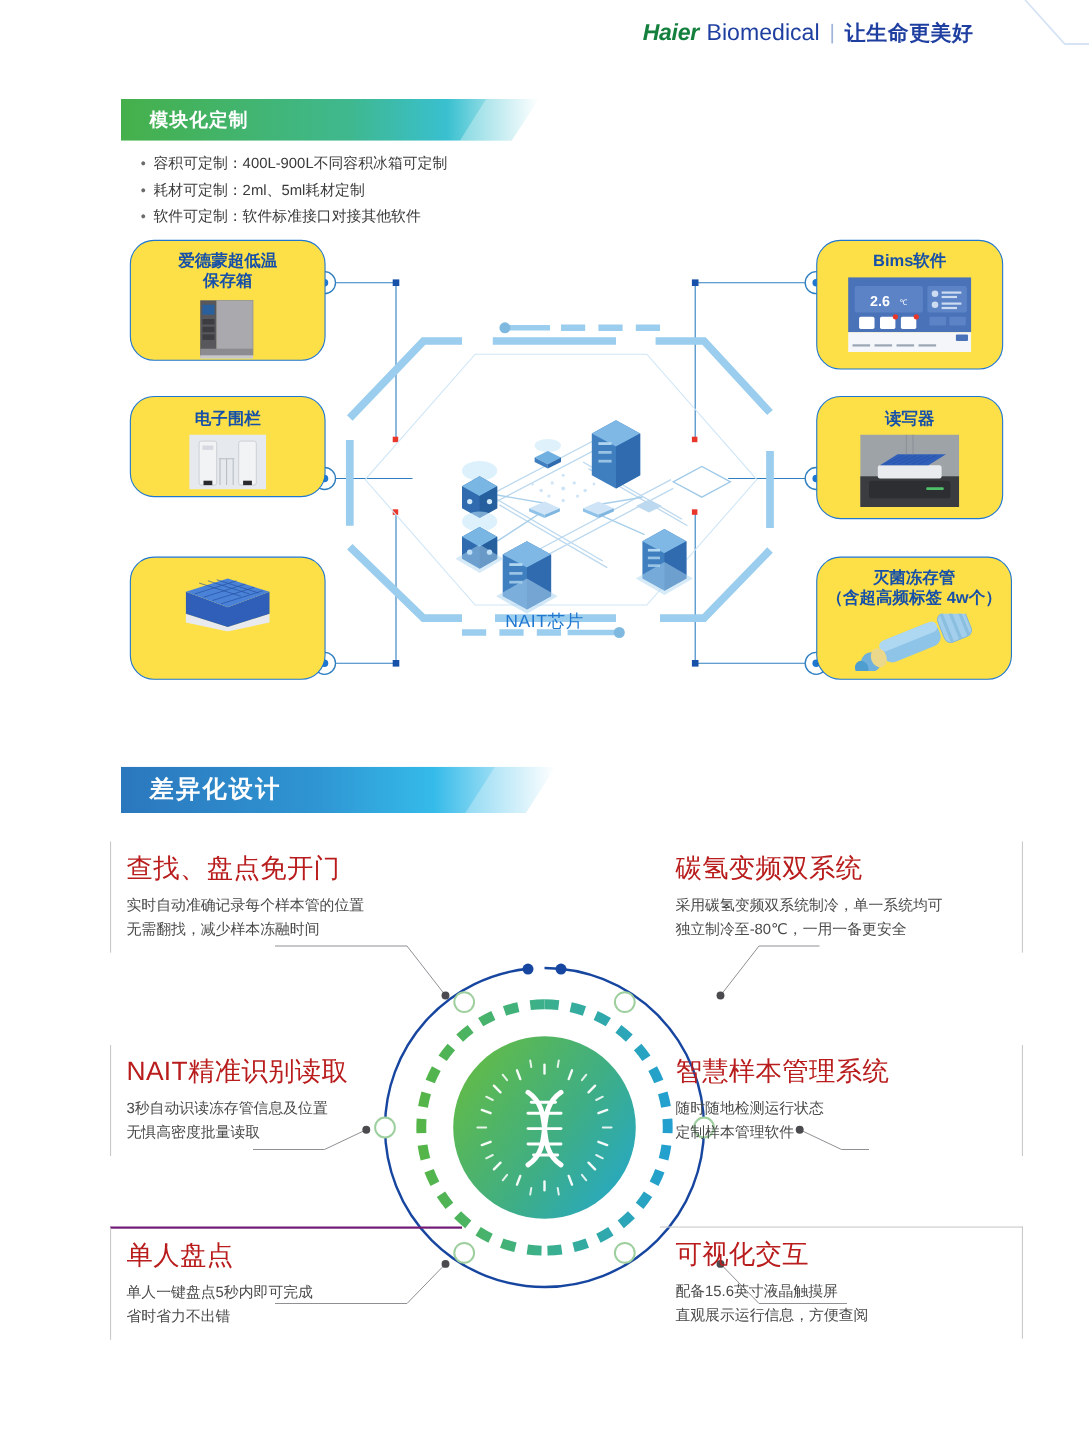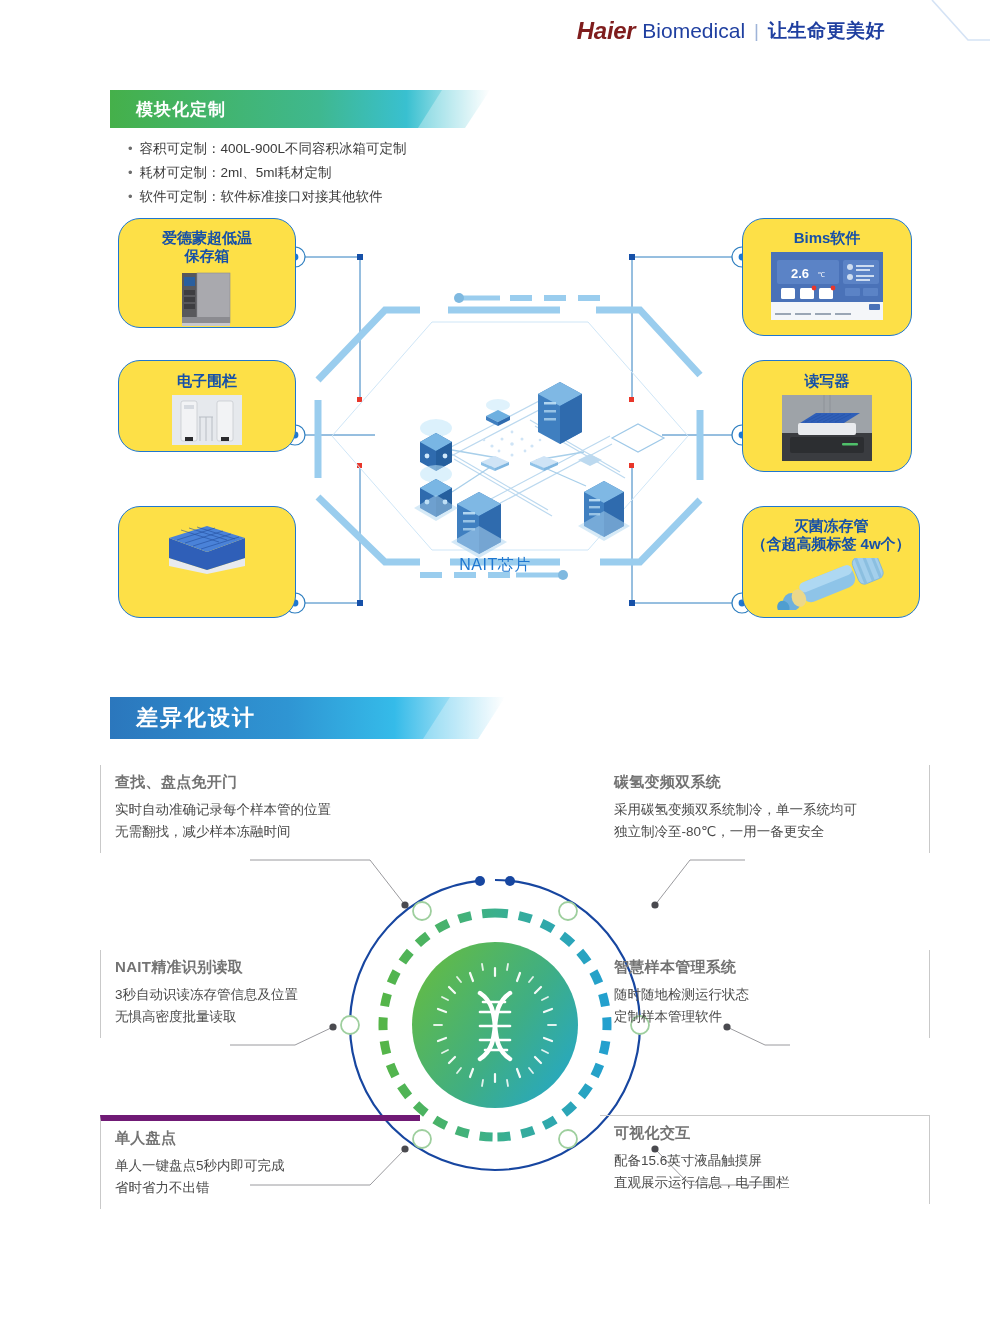--- a/index.html
+++ b/index.html
@@ -11,21 +11,21 @@
   }
   .page { position: relative; width: 990px; height: 1323px; }
 
   
   .header { position: absolute; top: 0; left: 0; width: 990px; height: 62px; }
   .brand {
     position: absolute; right: 105px; top: 17px;
     display: flex; align-items: center; white-space: nowrap;
   }
   .brand-haier {
-    font-size: 24px; font-weight: bold; color: #7f1d1d;
+    font-size: 21px; font-weight: bold; color: #15803d;
     letter-spacing: -0.3px; font-style: italic;
   }
   .brand-bio {
     font-size: 21px; font-weight: normal; color: #1f3fa0;
     margin-left: 7px;
   }
   .brand-sep {
     color: #9fb4d8; margin: 0 9px; font-size: 19px; font-weight: 300;
   }
   .brand-cn {
@@ -86,24 +86,24 @@
     font-size: 16px; color: #1f77d0; font-weight: 500; letter-spacing: 0.5px;
   }
 
   
   .features { position: absolute; left: 0; top: 755px; width: 990px; height: 500px; }
   .feat {
     position: absolute; width: 320px; padding: 8px 14px 10px 14px;
   }
   .feat.left  { text-align: left;  border-left: 1px solid #c9c9c9; }
   .feat.right { text-align: left; border-right: 1px solid #c9c9c9; }
-  .feat.boxed-l { border-top: 6px solid #701a75; }
+  .feat.boxed-l { border-top: 2px solid #701a75; }
   .feat.boxed-r { border-top: 1px solid #c9c9c9; }
   .feat-title {
-    font-size: 15px; font-weight: bold; color: #737373;
+    font-size: 24px; font-weight: normal; color: #b91c1c;
     margin-bottom: 7px; white-space: nowrap; letter-spacing: 0.3px;
   }
   .feat-line {
     font-size: 13.5px; color: #4a4a4a; line-height: 22px; white-space: nowrap;
   }
   .ring-svg { position: absolute; left: 330px; top: 105px; }
 </style>
 </head>
 <body>
 
@@ -643,17 +643,17 @@
 
     <div class="feat left boxed-l" style="left:100px; top:360px;">
       <div class="feat-title">单人盘点</div>
       <div class="feat-line">单人一键盘点5秒内即可完成</div>
       <div class="feat-line">省时省力不出错</div>
     </div>
 
     <div class="feat right boxed-r" style="left:600px; top:360px; width:330px;">
       <div class="feat-title">可视化交互</div>
       <div class="feat-line">配备15.6英寸液晶触摸屏</div>
-      <div class="feat-line">直观展示运行信息，电子围栏</div>
+      <div class="feat-line">直观展示运行信息，方便查阅</div>
     </div>
 
   </div>
 </div>
 
 </body></html>

